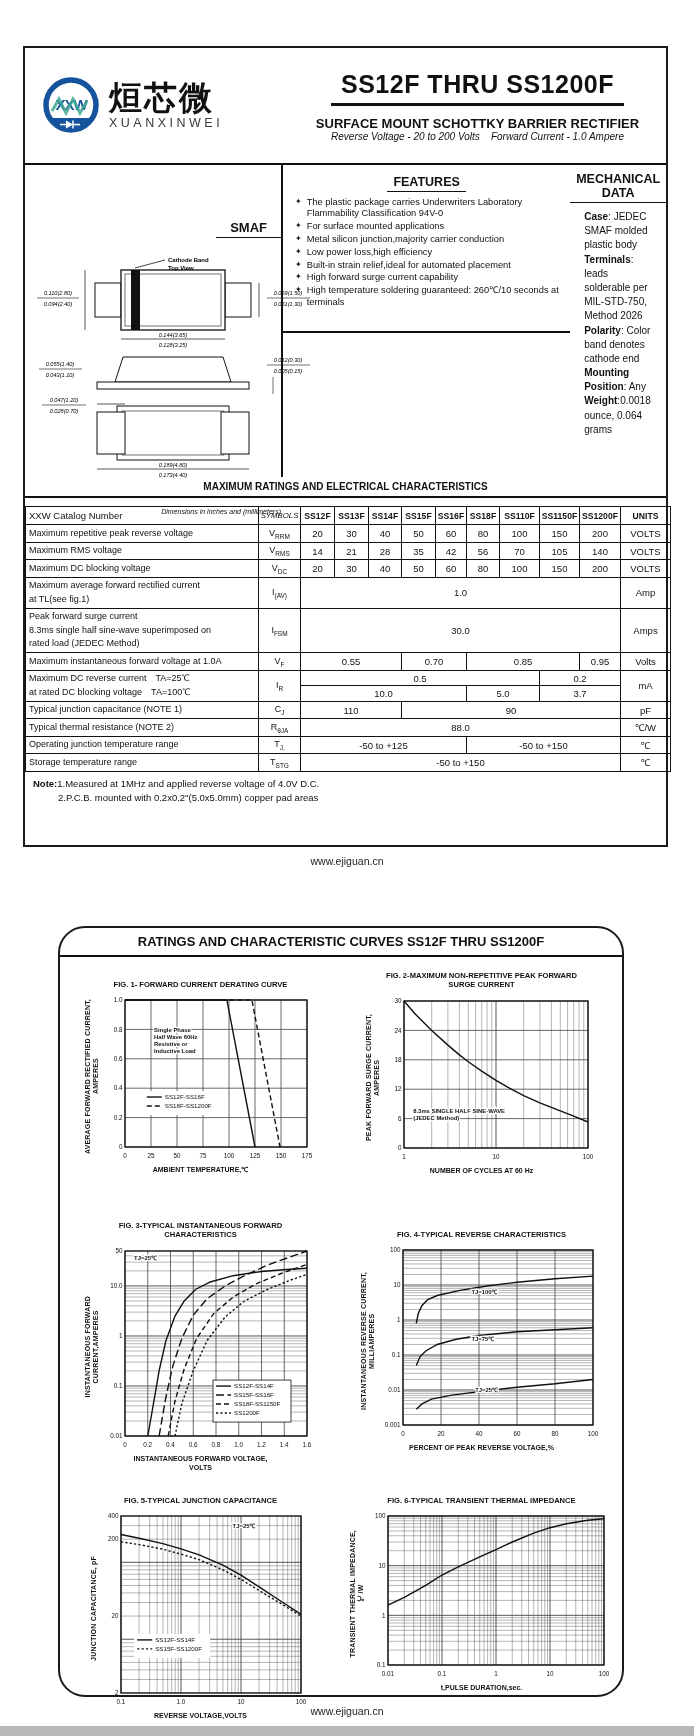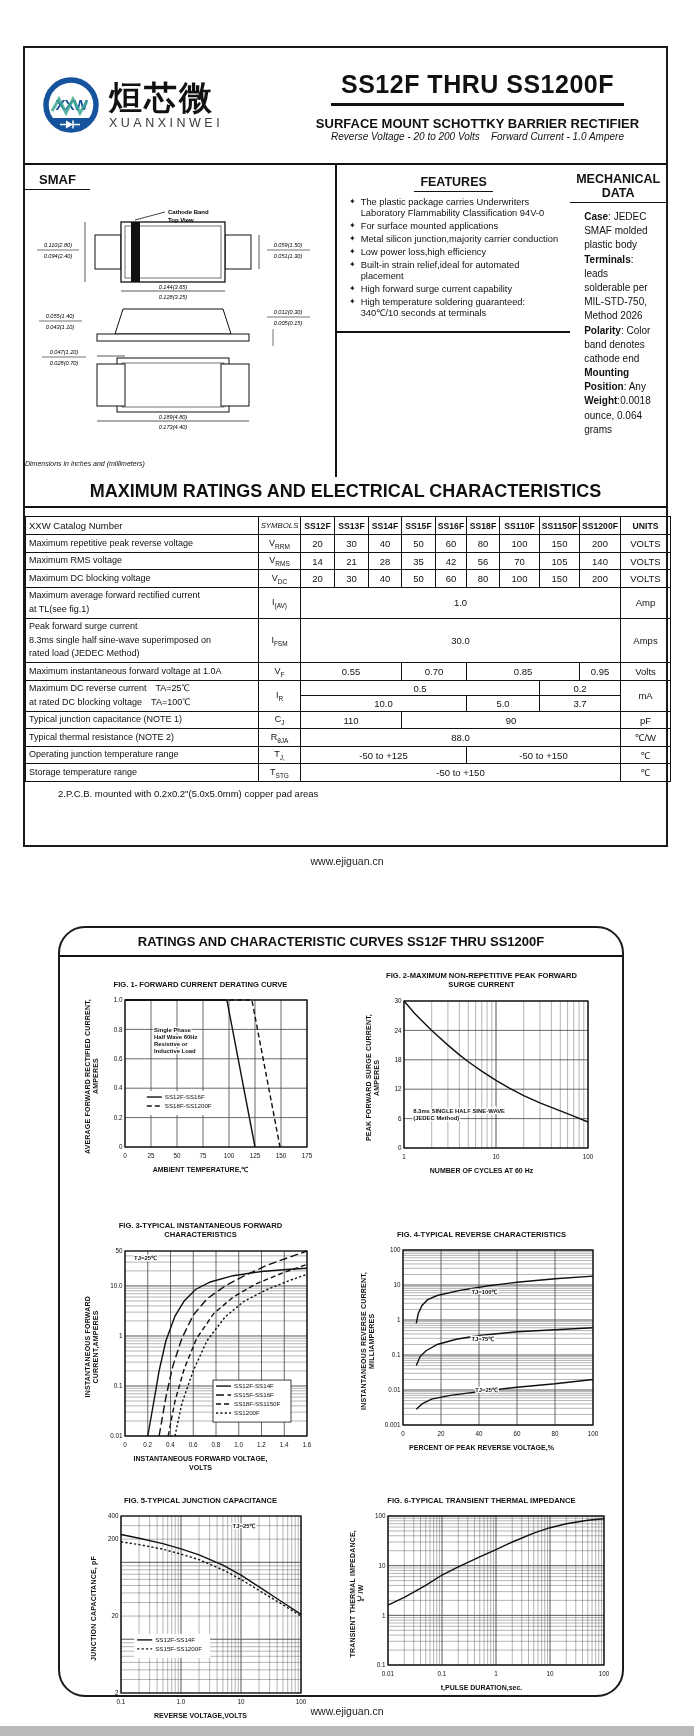--- a/index.html
+++ b/index.html
@@ -12,34 +12,34 @@
   #logo-block{width:278px;display:flex;align-items:center;padding-left:14px;gap:6px;box-sizing:border-box;}
   #logo-names{display:flex;flex-direction:column;line-height:1;}
   #logo-cn{font-size:33px;font-weight:bold;letter-spacing:2px;color:#111;}
   #logo-en{font-size:12.5px;letter-spacing:3.5px;color:#3a3a3a;margin-top:3px;}
   #title-block{flex:1;text-align:center;padding-right:14px;}
   #main-title{display:inline-block;font-size:25px;font-weight:bold;border-bottom:3px solid #111;padding:0 10px 4px 10px;letter-spacing:0.5px;}
   #subtitle{font-size:13px;font-weight:bold;margin-top:10px;}
   #tagline{font-size:10px;font-style:italic;white-space:pre;}
   
   #p1-cols{display:flex;border-top:2px solid #111;height:312px;}
-  #left-col{width:310px;box-sizing:border-box;text-align:left;padding-top:5px;}
+  #left-col{width:256px;box-sizing:border-box;text-align:right;padding-top:5px;margin-top:48px;}
   #smaf-title{display:inline-block;font-size:13px;font-weight:bold;border-bottom:1.5px solid #111;padding:0 14px 2px 14px;}
   #pkg-caption{font-size:7px;font-style:italic;margin-top:4px;}
   #right-col{flex:1;border-left:2px solid #111;display:flex;flex-direction:row;box-sizing:border-box;}
   .sec-head{text-align:center;margin:7px 0 5px 0;}
   .sec-head span{display:inline-block;font-size:12.5px;font-weight:bold;border-bottom:1.5px solid #111;padding:0 6px 2px 6px;}
   #features-sec{height:168px;box-sizing:border-box;border-bottom:2px solid #111;}
   #features-list{list-style:none;margin:2px 0 0 0;padding:0 8px 0 12px;font-size:9.3px;}
   #features-list li{display:flex;margin:1.5px 0;line-height:1.22;}
   #features-list .blt{margin-right:5px;font-size:8px;}
   #mech-sec{flex:1;}
   #mech-lines{padding:2px 14px;font-size:10px;line-height:1.42;}
   
-  #ratings-bar{border-bottom:2px solid #111;text-align:center;font-size:18px;font-weight:bold;padding:4px 12px;}
+  #ratings-bar{border-bottom:2px solid #111;text-align:center;font-size:10px;font-weight:bold;padding:4px 12px;}
   #ratings-notes{font-size:9.5px;padding:4px 6px;line-height:1.35;}
   #ratings-table{width:100%;border-collapse:collapse;table-layout:fixed;font-size:9.5px;border-top:1px solid #111;margin-top:8px;}
   #ratings-table td,#ratings-table th{border:1px solid #111;padding:1.5px 3px;overflow:hidden;}
   #ratings-table th{font-weight:bold;}
   #ratings-table .lab{text-align:left;font-size:9px;line-height:1.5;}
   #ratings-table th.lab{font-weight:normal;font-size:9.5px;}
   #ratings-table .symh{font-style:italic;font-weight:normal;font-size:7.8px;text-align:center;padding:1px 0;}
   #ratings-table .dev{font-size:8.6px;text-align:center;padding:2px 0;}
   #ratings-table .sym{text-align:center;font-size:9px;}
   #ratings-table .sym sub{font-size:6.5px;}
@@ -164,21 +164,21 @@
             <li>
               <span class="blt">✦</span>
               <span>Built-in strain relief,ideal for automated placement</span>
             </li>
             <li>
               <span class="blt">✦</span>
               <span>High forward surge current capability</span>
             </li>
             <li>
               <span class="blt">✦</span>
-              <span>High temperature soldering guaranteed: 340℃/10 seconds at terminals</span>
+              <span>High temperature soldering guaranteed: 260℃/10 seconds at terminals</span>
             </li>
           </ul>
       </div>
       <div id="mech-sec">
         <div class="sec-head"><span>MECHANICAL DATA</span></div>
         <div id="mech-lines">
             <div><b>Case</b>: JEDEC SMAF molded plastic body</div>
             <div><b>Terminals</b>: leads solderable per MIL-STD-750, Method 2026</div>
             <div><b>Polarity</b>: Color band denotes cathode end</div>
             <div><b>Mounting Position</b>: Any</div>
@@ -316,20 +316,21 @@
         </tr>
         <tr>
           <td class="lab" rowspan="1">Storage temperature range</td>
           <td class="sym" rowspan="1">T<sub>STG</sub></td>
           <td class="val" colspan="9">-50 to +150</td>
           <td class="unit" rowspan="1">℃</td>
         </tr>
       </tbody>
     </table>
   <div id="table-notes">
+    <div><b>Note:</b><span>1.Measured at 1MHz and applied reverse voltage of 4.0V D.C.</span></div>
     <div class="n2">2.P.C.B. mounted with 0.2x0.2"(5.0x5.0mm) copper pad areas</div>
   </div>
 </div>
 
 <div class="site-footer" id="footer1">www.ejiguan.cn</div>
 
 <div class="frame" id="page2">
   <div id="p2-heading">RATINGS AND CHARACTERISTIC CURVES SS12F THRU SS1200F</div>
   <div id="fig-grid">
 

